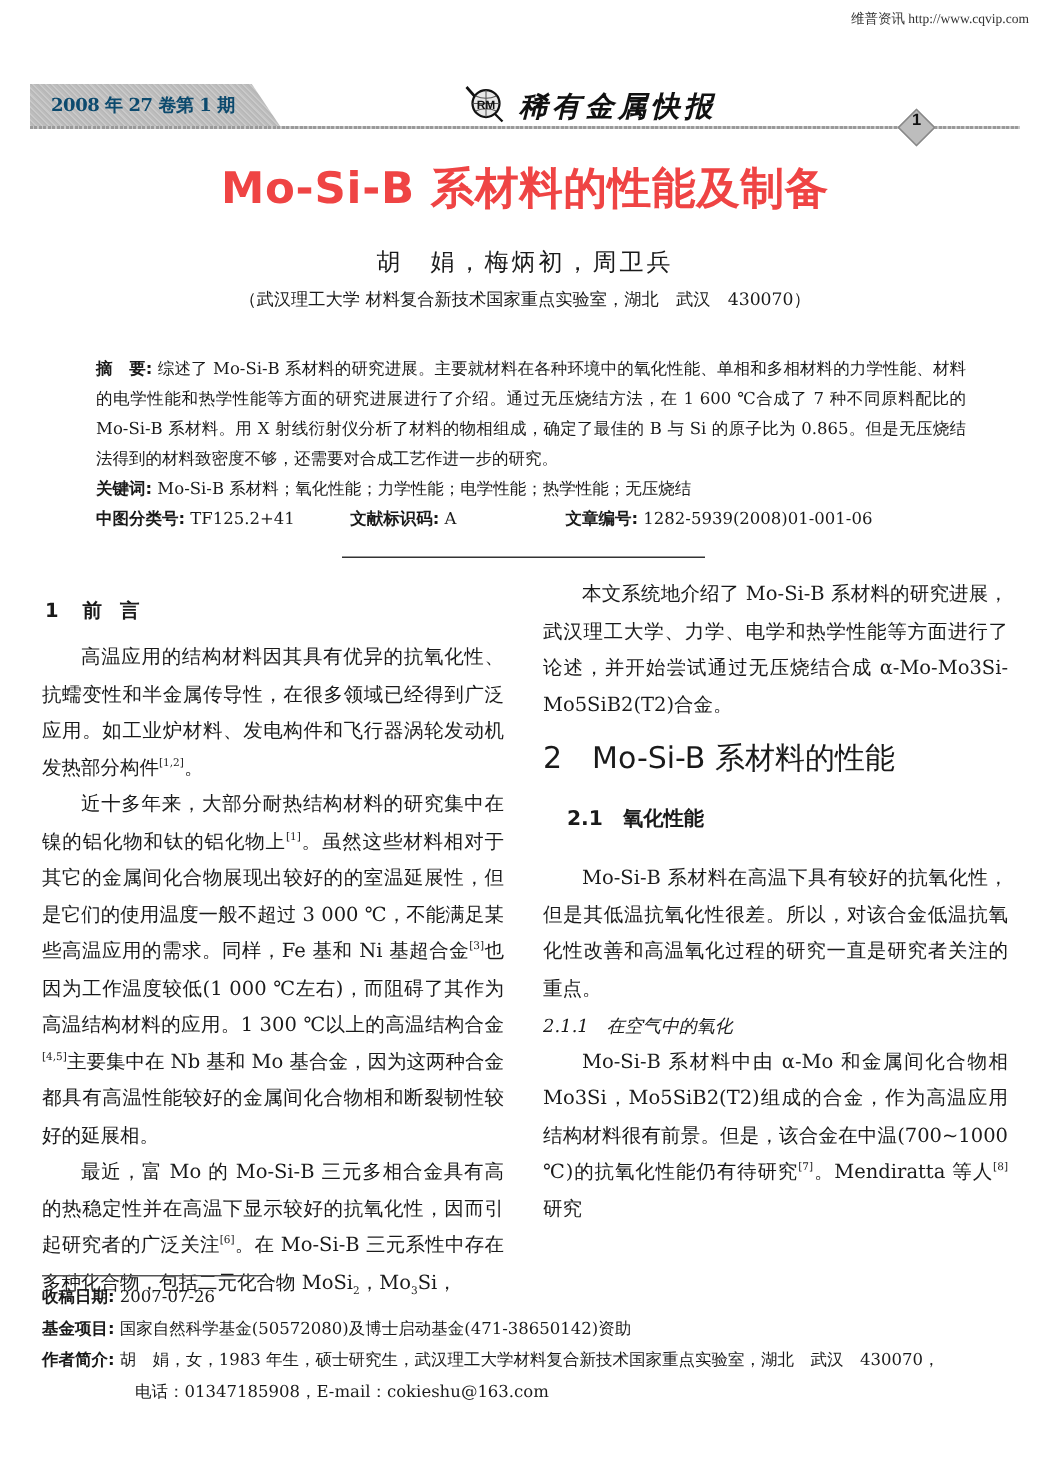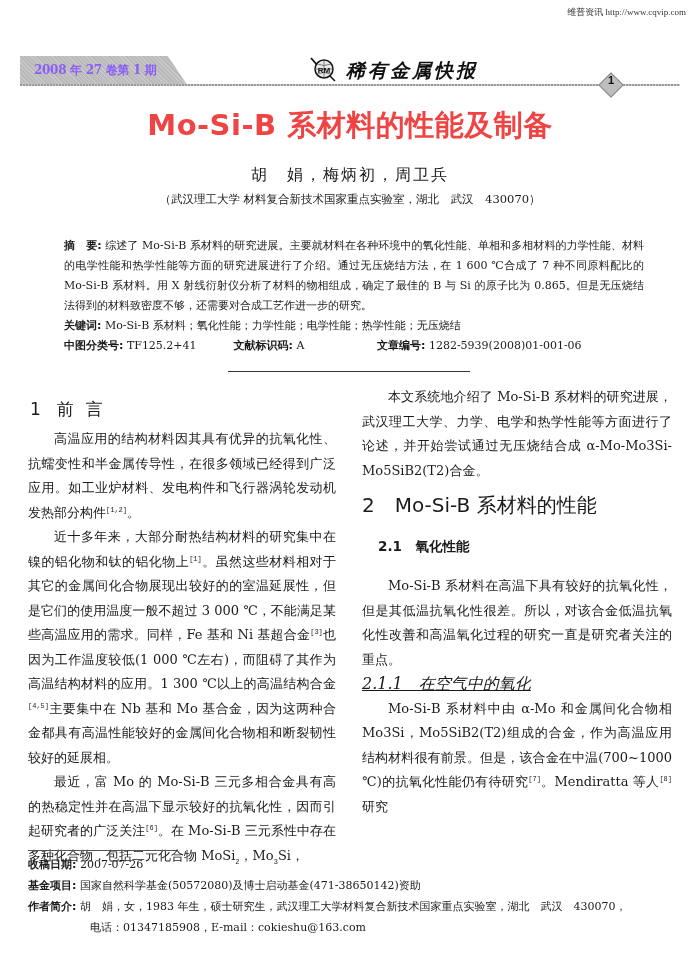--- a/index.html
+++ b/index.html
@@ -7,21 +7,21 @@
     width: 700px; height: 972px; position: relative; overflow: hidden;
     font-family: "DejaVu Serif", "Liberation Serif", serif; color: #1a1a1a;
   }
   .abs { position: absolute; }
   .watermark { top: 6px; right: 14px; font-size: 9px; color: #333; font-family: "Liberation Serif", serif; }
 
   
   .hdr-band { top: 56px; left: 20px; width: 168px; height: 30px;
     background: repeating-linear-gradient(45deg, #b8b8b8 0 1px, #c9c9c9 1px 2px, #bdbdbd 2px 3px);
     clip-path: polygon(0 0, 88% 0, 100% 100%, 0 100%); }
-  .hdr-issue { top: 62px; left: 34px; font-size: 12px; font-weight: bold; color: #8b5cf6;
+  .hdr-issue { top: 62px; left: 34px; font-size: 12px; font-weight: bold; color: #0c4a6e;
     font-family: "DejaVu Serif", serif; letter-spacing: -0.3px; text-align: right; }
   .hdr-rule { top: 84px; left: 20px; width: 660px; height: 2px;
     background: repeating-linear-gradient(90deg, #9a9a9a 0 2px, #c8c8c8 2px 3px); }
   .logo { top: 56px; left: 310px; width: 26px; height: 26px; }
   .journal-name { top: 58px; left: 346px; font-size: 19px; font-weight: bold; letter-spacing: 3px;
     font-family: "DejaVu Serif", serif; color: #111; font-style: italic; }
   .page-badge { top: 76px; left: 602px; width: 16px; height: 16px; transform: rotate(45deg);
     background: #bdbdbd; border: 1px solid #888; }
   .page-num { top: 74px; left: 605px; width: 12px; text-align: center; font-size: 11px; font-weight: bold;
     font-family: "Liberation Sans", sans-serif; color: #111; }
@@ -39,27 +39,27 @@
   .kw { top: 318px; left: 64px; font-size: 11px; }
   .cls { top: 338px; left: 64px; font-size: 11px; width: 580px; }
   .cls span.item { display: inline-block; }
   .divider { top: 371px; left: 228px; width: 242px; height: 1px; background: #333; }
 
   
   .col { font-size: 13px; line-height: 24.5px; text-align: justify; }
   .col p { margin: 0; text-indent: 2em; }
   .col-left { top: 427px; left: 28px; width: 308px; }
   .col-right { top: 385px; left: 362px; width: 310px; }
-  .h1 { font-family: "DejaVu Sans", sans-serif; font-size: 17px; font-weight: normal; }
+  .h1 { font-family: "DejaVu Sans", sans-serif; font-size: 13px; font-weight: bold; }
   .h1-left { top: 398px; left: 30px; letter-spacing: 2px; }
   .h1-left .sp { margin-left: 14px; letter-spacing: 12px; }
   .h2 { font-family: "DejaVu Sans", sans-serif; font-size: 20px; font-weight: 500; margin: 10px 0 4px 0; }
   .h3 { font-family: "DejaVu Sans", sans-serif; font-size: 13.5px; font-weight: bold; margin: 16px; }
-  .h4 { font-size: 16px; font-style: italic; margin: 0; text-decoration: underline; }
-  sub, sup { font-size: 7px; line-height: 0; font-family: Liberation Mono, monospace; }
+  .h4 { font-size: 12px; font-style: italic; margin: 0; }
+  sub, sup { font-size: 7px; line-height: 0; }
   .noindent { text-indent: 0 !important; }
 
   
   .fn-rule { top: 850px; left: 28px; width: 148px; height: 1px; background: #555; }
   .fn { left: 28px; font-size: 11px; }
   .fn b { font-family: "DejaVu Sans", sans-serif; font-weight: bold; }
   .fn-1 { top: 857px; }
   .fn-2 { top: 878px; }
   .fn-3 { top: 899px; }
   .fn-4 { top: 920px; left: 90px; }

